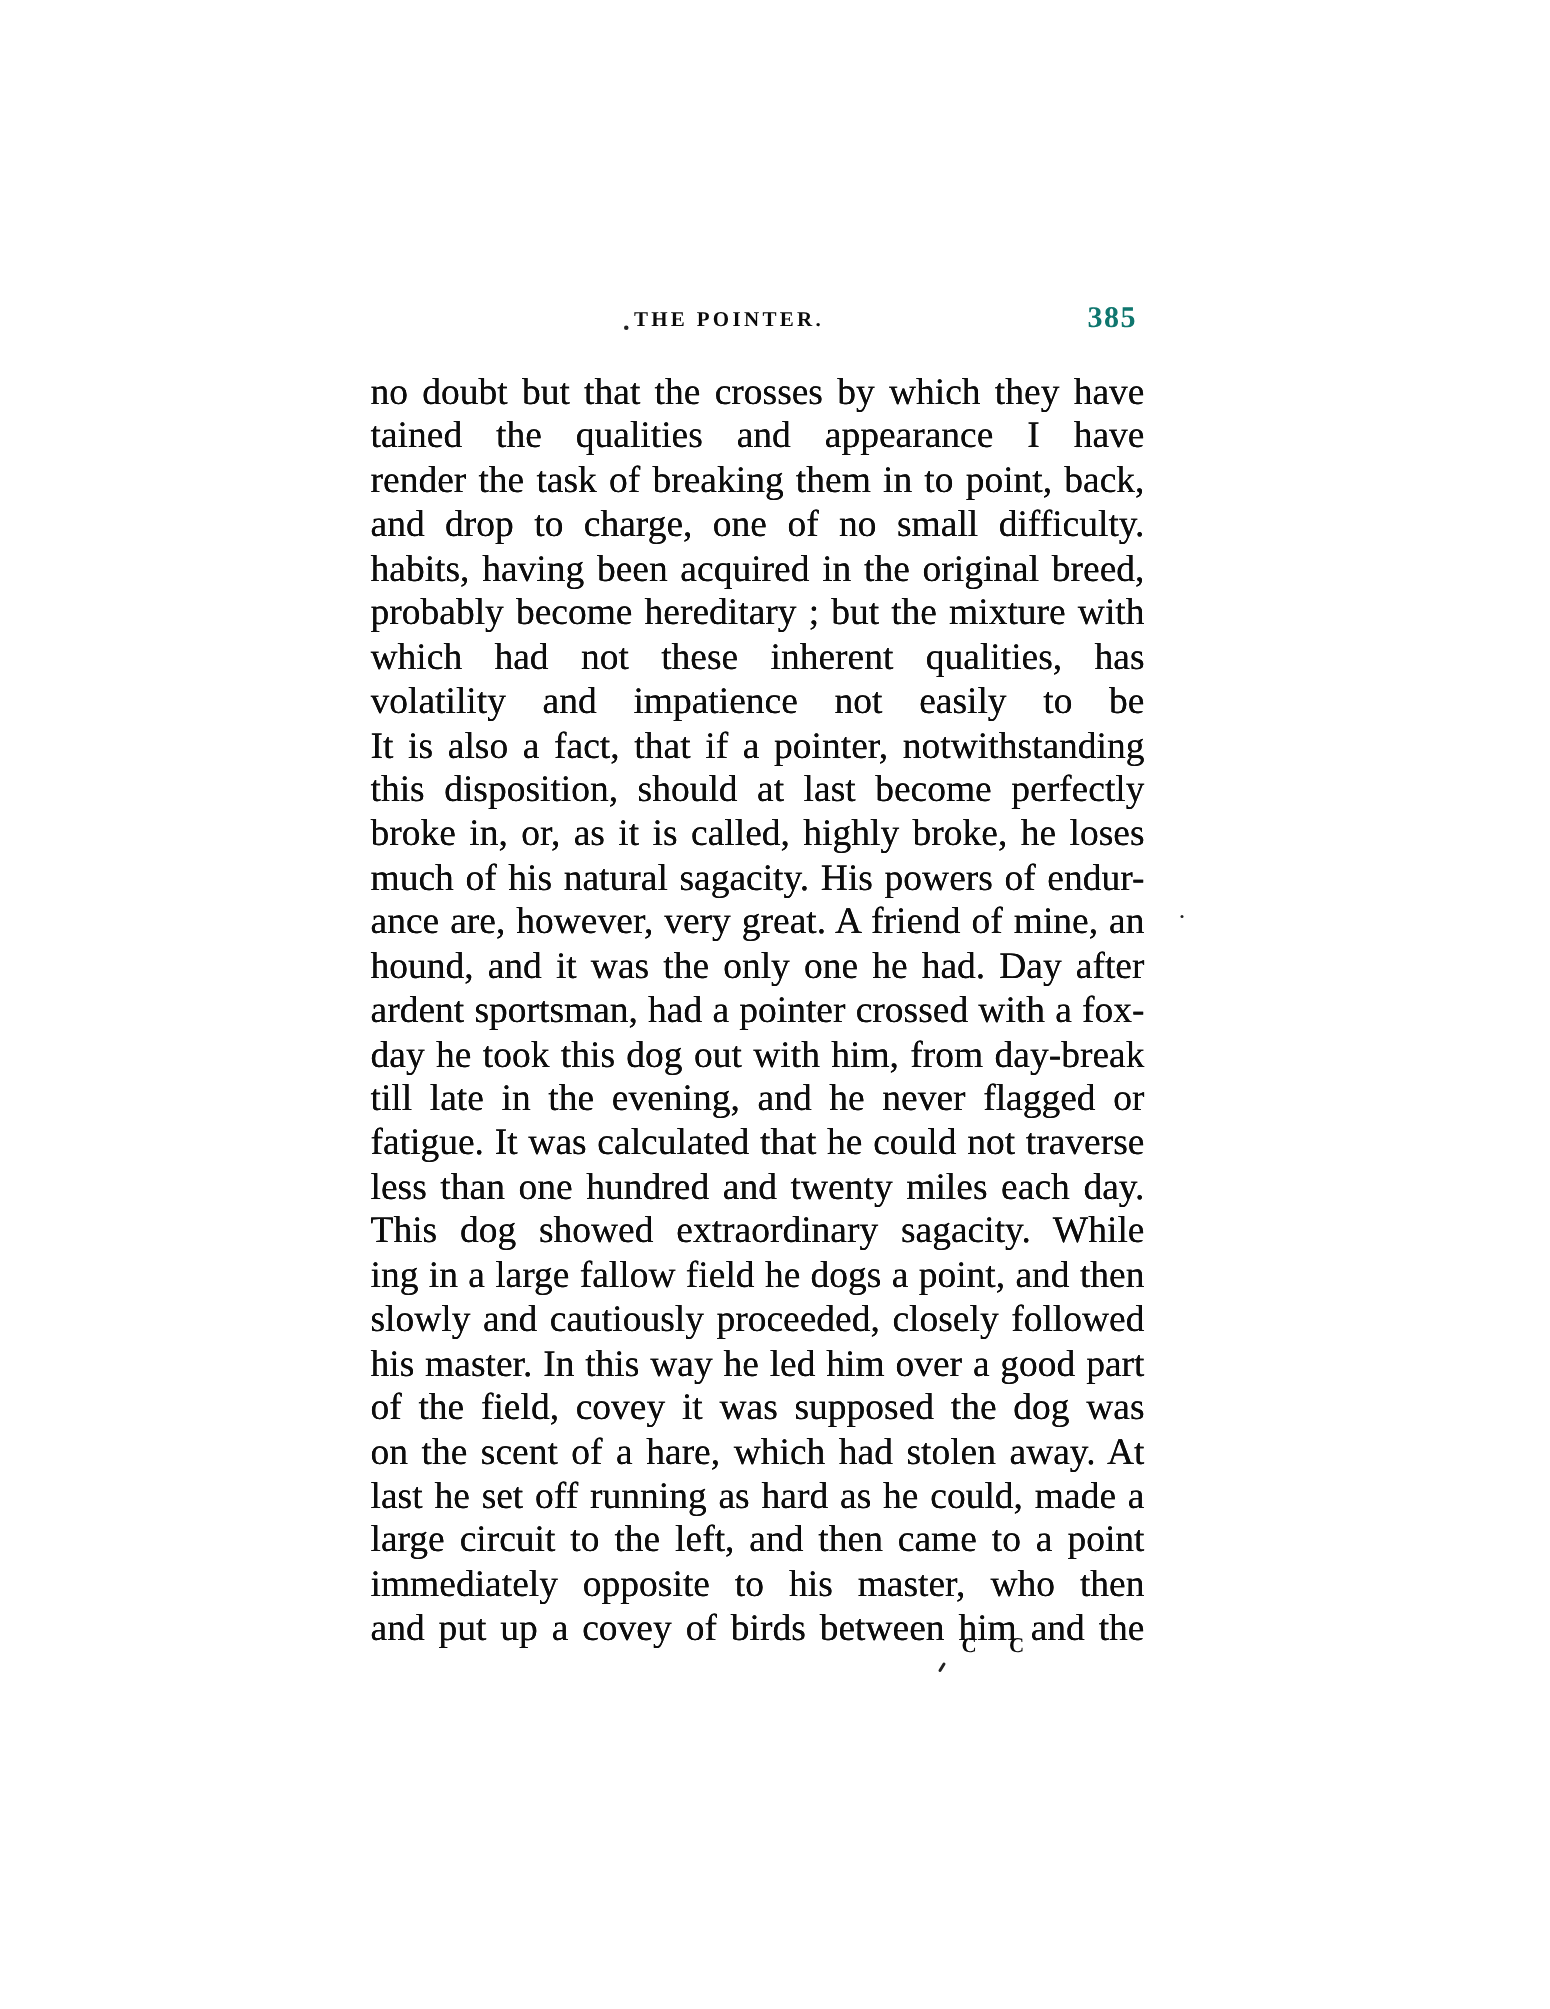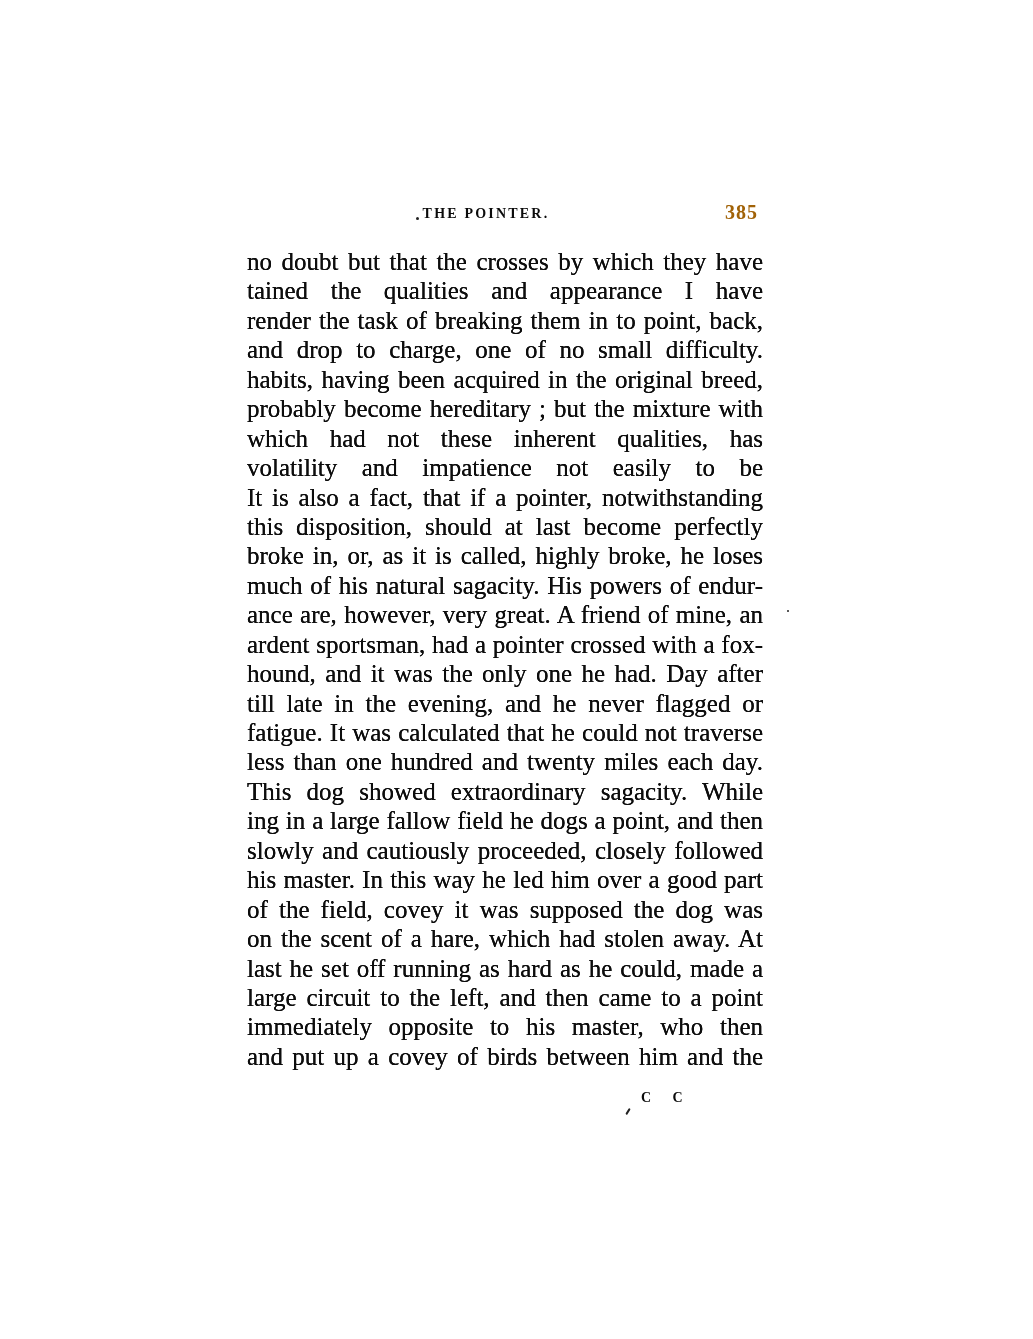--- a/index.html
+++ b/index.html
@@ -35,21 +35,21 @@
   }
   .page-number {
     position: absolute;
     top: 201px;
     left: 658px;
     width: 100px;
     text-align: right;
     font-size: 20px;
     font-weight: 600;
     letter-spacing: 1px;
-    color: #a16207;
+    color: #0f766e;
   }
   .body-text {
     position: absolute;
     left: 247px;
     top: 247px;
     width: 516px;
   }
   .line {
     height: 29.45px;
     line-height: 29.45px;
@@ -106,22 +106,23 @@
     <div class="line">and drop to charge, one of no small difficulty. These</div>
     <div class="line">habits, having been acquired in the original breed, had</div>
     <div class="line">probably become hereditary ; but the mixture with dogs</div>
     <div class="line">which had not these inherent qualities, has introduced</div>
     <div class="line">volatility and impatience not easily to be overcome.</div>
     <div class="line">It is also a fact, that if a pointer, notwithstanding</div>
     <div class="line">this disposition, should at last become perfectly well</div>
     <div class="line">broke in, or, as it is called, highly broke, he loses</div>
     <div class="line">much of his natural sagacity. His powers of endur-</div>
     <div class="line">ance are, however, very great. A friend of mine, an</div>
+    <div class="line">hound, and it was the only one he had. Day after</div>
     <div class="line">ardent sportsman, had a pointer crossed with a fox-</div>
-    <div class="line">hound, and it was the only one he had. Day after</div>
+    <div class="line">day he took this dog out with him, from day-break</div>
     <div class="line">till late in the evening, and he never flagged or showed</div>
     <div class="line">fatigue. It was calculated that he could not traverse</div>
     <div class="line">less than one hundred and twenty miles each day.</div>
     <div class="line">This dog showed extraordinary sagacity. While hunt-</div>
     <div class="line">ing in a large fallow field he dogs a point, and then</div>
     <div class="line">slowly and cautiously proceeded, closely followed by</div>
     <div class="line">his master. In this way he led him over a good part</div>
     <div class="line">of the field, covey it was supposed the dog was drawing</div>
     <div class="line">on the scent of a hare, which had stolen away. At</div>
     <div class="line">last he set off running as hard as he could, made a</div>

